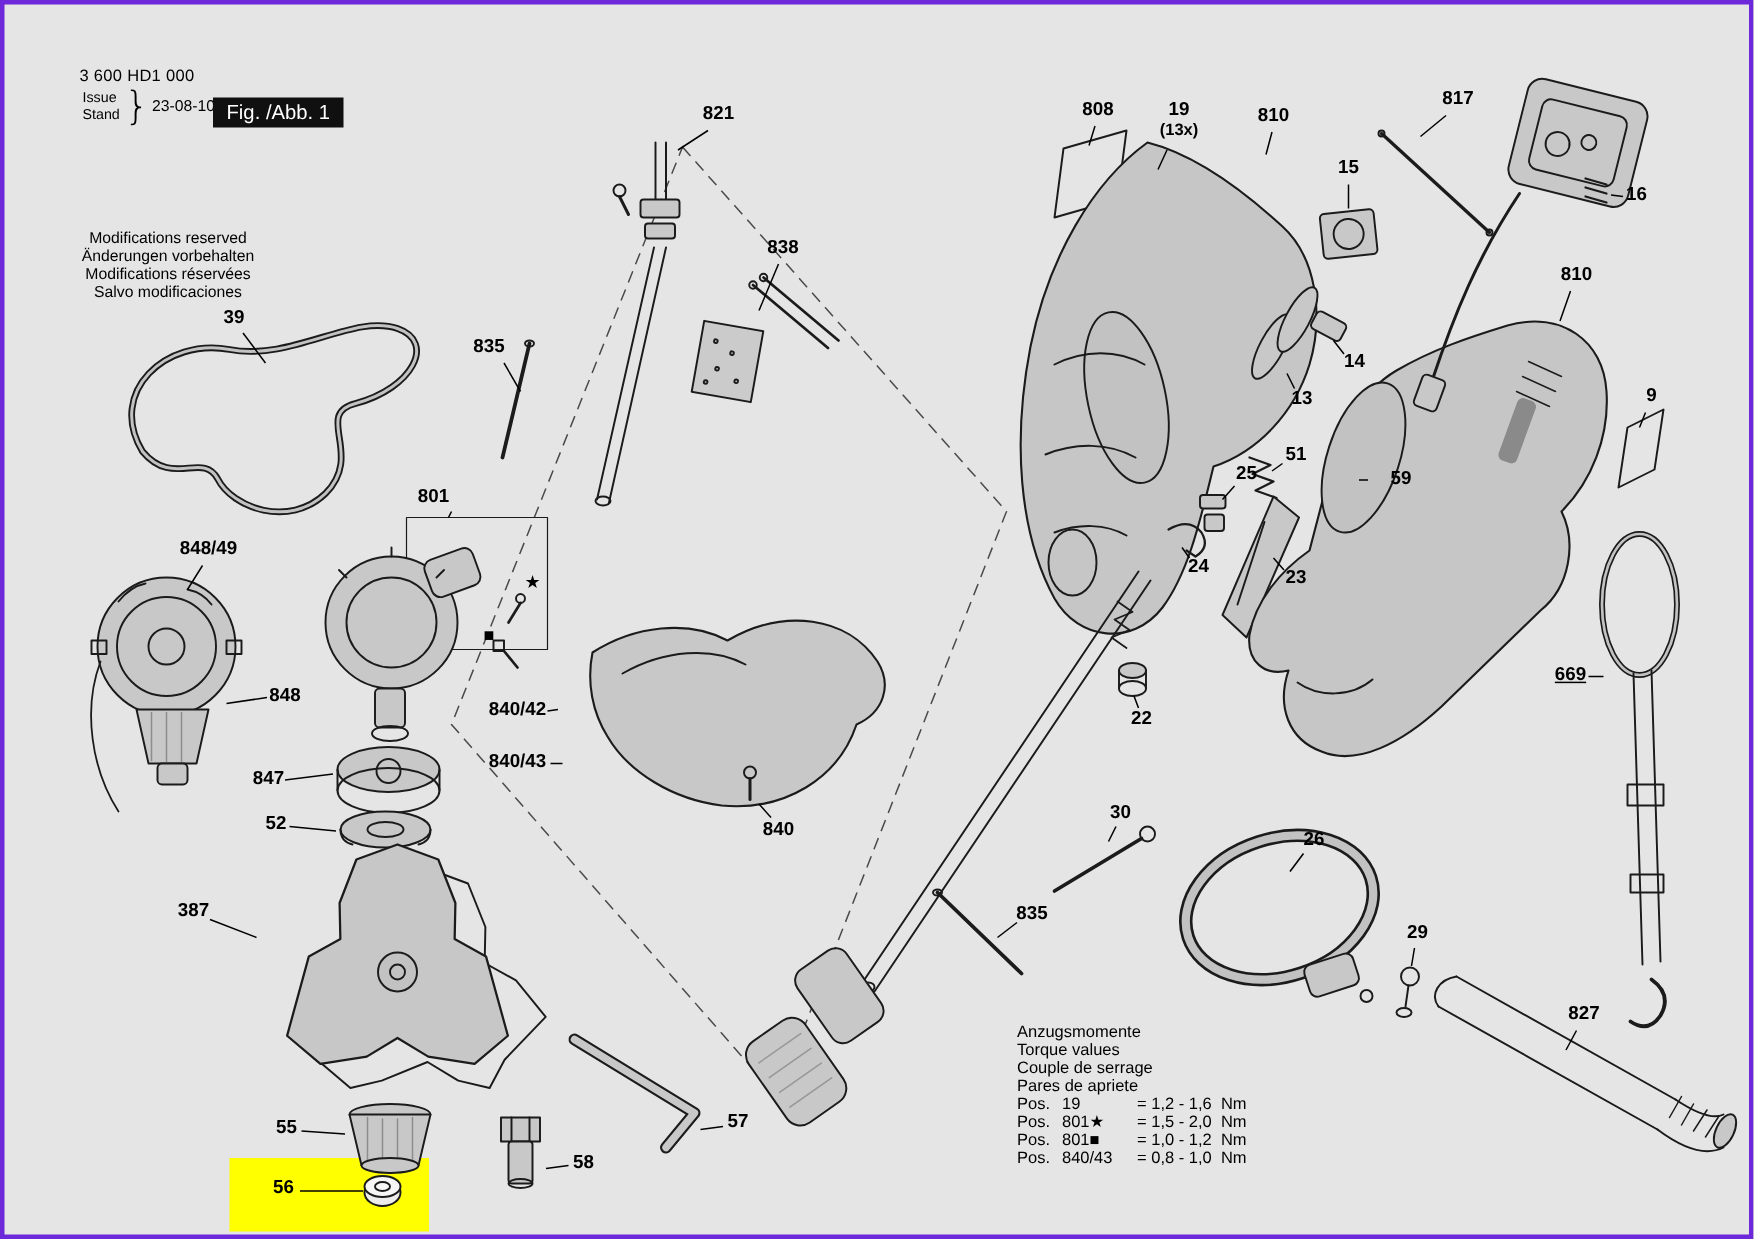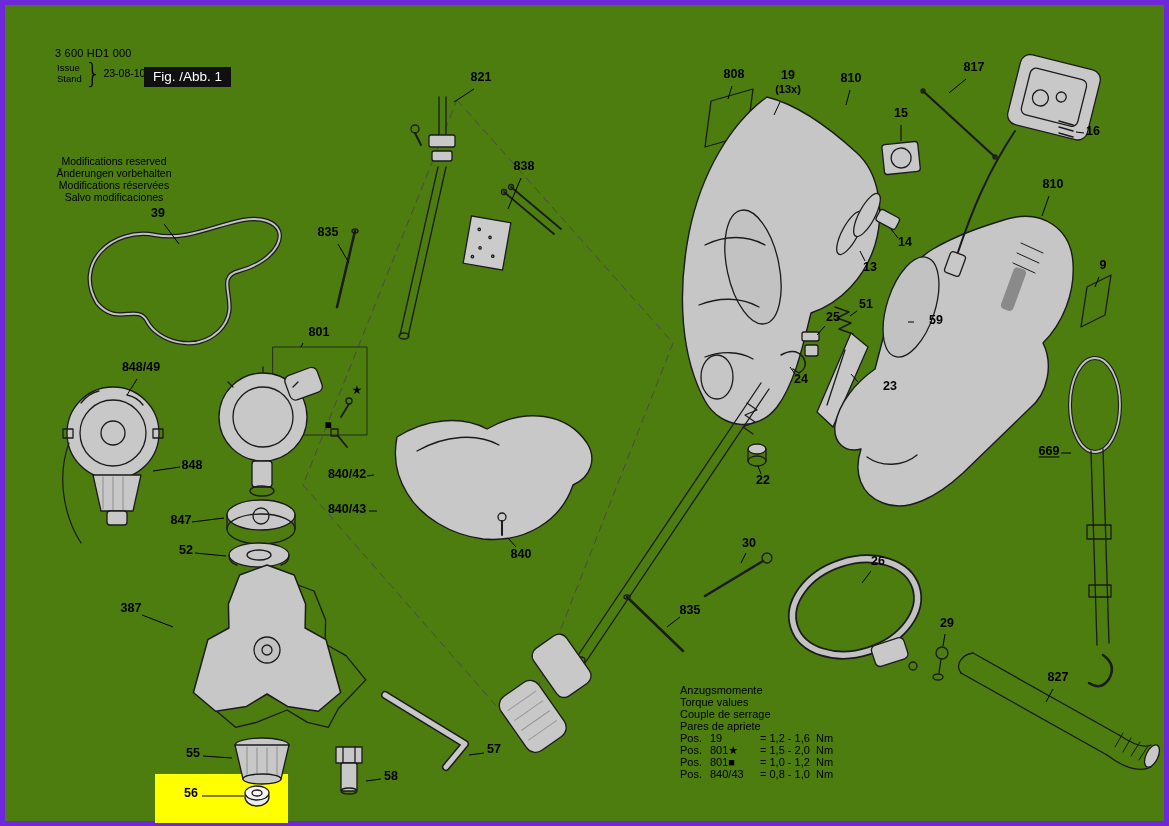--- a/index.html
+++ b/index.html
@@ -1,18 +1,18 @@
 <!DOCTYPE html>
 <html><head>
 <meta charset="utf-8">
 <style>
   *{margin:0;padding:0;box-sizing:border-box}
   html,body{width:1169px;height:826px}
   body{background:#c2c2c2;font-family:"Liberation Sans",sans-serif;color:#000;overflow:hidden}
-  .stage{position:relative;width:1169px;height:826px;background:#4d7c0f;border:5px solid #6d28d9}
+  .stage{position:relative;width:1169px;height:826px;background:#e5e5e5;border:3px solid #6d28d9}
   svg.diagram{position:absolute;left:0;top:0}
   .header-model{position:absolute;left:50px;top:42px;font-size:11px;letter-spacing:.2px}
   .issue-block{position:absolute;left:52px;top:57px;display:flex;align-items:center}
   .issue-col{font-size:9.5px;line-height:11px}
   .brace{font-size:26px;font-weight:100;line-height:22px;margin:0 2px 0 3px;font-family:"DejaVu Sans",sans-serif}
   .date{font-size:10.5px}
   .figbox{position:absolute;left:139px;top:62px;background:#101010;color:#fff;font-weight:normal;font-size:13.5px;padding:2px 9px 3px}
   .notices{position:absolute;left:44px;top:150px;width:130px;text-align:center;font-size:10.5px;line-height:12px}
   .torque{position:absolute;left:675px;top:679px;font-size:11px;line-height:12px}
   .trow{display:flex;white-space:pre}
@@ -379,27 +379,27 @@
       <div class="plabel" style="left: 846px; top: 75px;">810</div>
       <div class="plabel" style="left: 969px; top: 64px;">817</div>
       <div class="plabel" style="left: 1088px; top: 128px;">16</div>
       <div class="plabel" style="left: 896px; top: 110px;">15</div>
       <div class="plabel" style="left: 900px; top: 239px;">14</div>
       <div class="plabel" style="left: 865px; top: 264px;">13</div>
       <div class="plabel" style="left: 861px; top: 301px;">51</div>
       <div class="plabel" style="left: 931px; top: 317px; text-align: right;">59</div>
       <div class="plabel" style="left: 828px; top: 314px;">25</div>
       <div class="plabel" style="left: 796px; top: 376px;">24</div>
-      <div class="plabel" style="left: 861px; top: 383px; margin-left: 24px;">23</div>
+      <div class="plabel" style="left: 861px; top: 383px;">23</div>
       <div class="plabel" style="left: 1048px; top: 181px;">810</div>
       <div class="plabel" style="left: 1098px; top: 262px;">9</div>
       <div class="plabel" style="left: 1044px; top: 448px; text-decoration: underline;">669</div>
       <div class="plabel" style="left: 136px; top: 364px;">848/49</div>
       <div class="plabel" style="left: 187px; top: 462px;">848</div>
-      <div class="plabel" style="left: 314px; top: 329px;">801</div>
+      <div class="plabel" style="left: 286px; top: 329px;">801</div>
       <div class="plabel" style="left: 342px; top: 471px;">840/42</div>
       <div class="plabel" style="left: 342px; top: 506px;">840/43</div>
       <div class="plabel" style="left: 516px; top: 551px;">840</div>
       <div class="plabel" style="left: 176px; top: 517px;">847</div>
       <div class="plabel" style="left: 181px; top: 547px;">52</div>
       <div class="plabel" style="left: 126px; top: 605px;">387</div>
       <div class="plabel" style="left: 758px; top: 477px;">22</div>
       <div class="plabel" style="left: 744px; top: 540px;">30</div>
       <div class="plabel" style="left: 685px; top: 607px;">835</div>
       <div class="plabel" style="left: 873px; top: 558px;">26</div>

